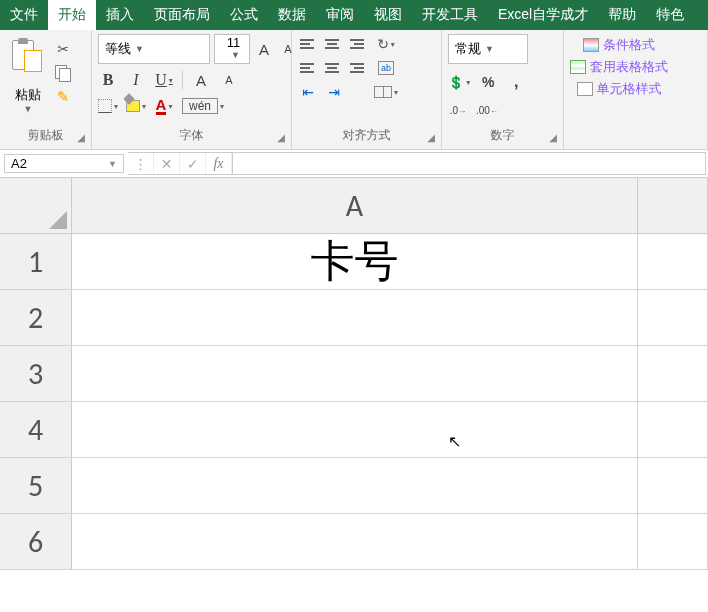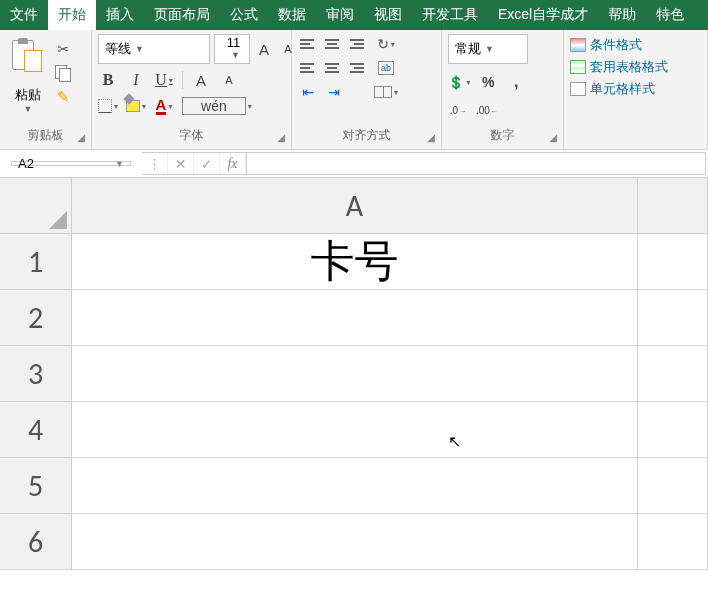--- a/index.html
+++ b/index.html
@@ -42,21 +42,21 @@
 .btn .dd { font-size: 8px; color: #666; margin-left: 2px; }
 .bold { font-weight: bold; font-family: "Times New Roman"; font-size: 16px; }
 .italic { font-style: italic; font-family: "Times New Roman"; font-size: 16px; }
 .underline { text-decoration: underline; font-family: "Times New Roman"; font-size: 16px; }
 .border-icon { width: 14px; height: 14px; border: 1px solid #555; border-top: 1px dotted #999; border-left: 1px dotted #999; border-right: 1px dotted #999; }
 .fill-icon { width: 14px; height: 12px; background: #ffeb3b; border: 1px solid #999; position: relative; }
 .fill-icon::after { content: ""; position: absolute; left: -2px; top: -6px; width: 8px; height: 8px; background: #999; transform: rotate(45deg); }
 .fontA { font-weight: bold; font-size: 15px; color: #c00; border-bottom: 3px solid #c00; line-height: 14px; }
 .Abig { font-size: 15px; }
 .Asmall { font-size: 11px; }
-.wen { font-size: 14px; border: 1px solid #888; padding: 0 18px; }
+.wen { font-size: 12px; border: 1px solid #888; padding: 0 6px; }
 
 .align-grid { display: grid; grid-template-columns: repeat(3, 20px); grid-auto-rows: 20px; gap: 4px; }
 .align-btn { display: flex; flex-direction: column; justify-content: center; gap: 2px; padding: 2px; cursor: pointer; }
 .align-btn span { height: 2px; background: #666; }
 .al span:nth-child(1){width:14px}.al span:nth-child(2){width:10px}.al span:nth-child(3){width:14px}
 .ac span{width:14px;margin:0 auto}.ac span:nth-child(2){width:10px}
 .ar span{width:14px;margin-left:auto}.ar span:nth-child(2){width:10px}
 .align-side { display: flex; flex-direction: column; gap: 4px; margin-left: 8px; }
 .rot::before { content: "↻"; color: #555; }
 .wrap-icon { width: 16px; height: 14px; border: 1px solid #888; display: flex; align-items: center; justify-content: center; font-size: 9px; color: #06c; }
@@ -70,28 +70,28 @@
 .num-row { display: flex; gap: 8px; margin-top: 8px; }
 .curr::before { content: "💲"; font-size: 13px; }
 .pct::before { content: "%"; font-weight: bold; }
 .comma::before { content: ","; font-weight: bold; font-size: 16px; }
 .dec::before { content: ".0"; font-size: 10px; }
 .dec::after { content: "→"; font-size: 8px; color: #06c; }
 .dec2::before { content: ".00"; font-size: 10px; }
 .dec2::after { content: "←"; font-size: 8px; color: #06c; }
 
 .style-col { display: flex; flex-direction: column; gap: 4px; padding-top: 2px; }
-.style-item { display: flex; align-items: center; gap: 4px; font-size: 13px; color: #0369a1; cursor: pointer; white-space: nowrap; }
+.style-item { display: flex; align-items: center; gap: 4px; font-size: 13px; color: #8b5cf6; cursor: pointer; white-space: nowrap; justify-content: center; }
 .cf-icon { width: 16px; height: 14px; background: linear-gradient(#f88,#fff,#8cf); border: 1px solid #999; }
 .tf-icon { width: 16px; height: 14px; border: 1px solid #6a6; background: repeating-linear-gradient(#cfc,#cfc 3px,#fff 3px,#fff 6px); }
 .cs-icon { width: 16px; height: 14px; border: 1px solid #999; background: #fff; }
 
 
 .fxbar { display: flex; height: 28px; border-bottom: 1px solid #ccc; background: #fff; align-items: stretch; }
-.namebox { width: 120px; border: 1px solid #ccc; margin: 11px; display: flex; align-items: center; padding: 0 6px; font-size: 13px; }
+.namebox { width: 120px; border: 1px solid #ccc; margin: 4px; display: flex; align-items: center; padding: 0 6px; font-size: 13px; }
 .namebox .dd { margin-left: auto; color: #888; font-size: 9px; }
 .fxbtns { display: flex; align-items: center; border: 1px solid #ccc; border-left: none; margin: 2px 0; }
 .fxbtn { width: 26px; display: flex; align-items: center; justify-content: center; color: #aaa; font-size: 14px; border-right: 1px solid #eee; height: 100%; }
 .fxlabel { font-style: italic; font-family: "Times New Roman"; color: #888; }
 .fxinput { flex: 1; border: 1px solid #ccc; border-left: none; margin: 2px 2px 2px 0; padding: 0 6px; font-size: 13px; }
 
 
 .sheet { display: grid; grid-template-columns: 72px 1fr 70px; grid-auto-rows: 56px; }
 .sheet .hdr { background: #f0f0f0; border-right: 1px solid #ccc; border-bottom: 1px solid #ccc; display: flex; align-items: center; justify-content: center; font-size: 30px; color: #555; font-family: "Calibri", sans-serif; }
 .sheet .corner { background: #f0f0f0; border-right: 1px solid #ccc; border-bottom: 1px solid #ccc; position: relative; }

